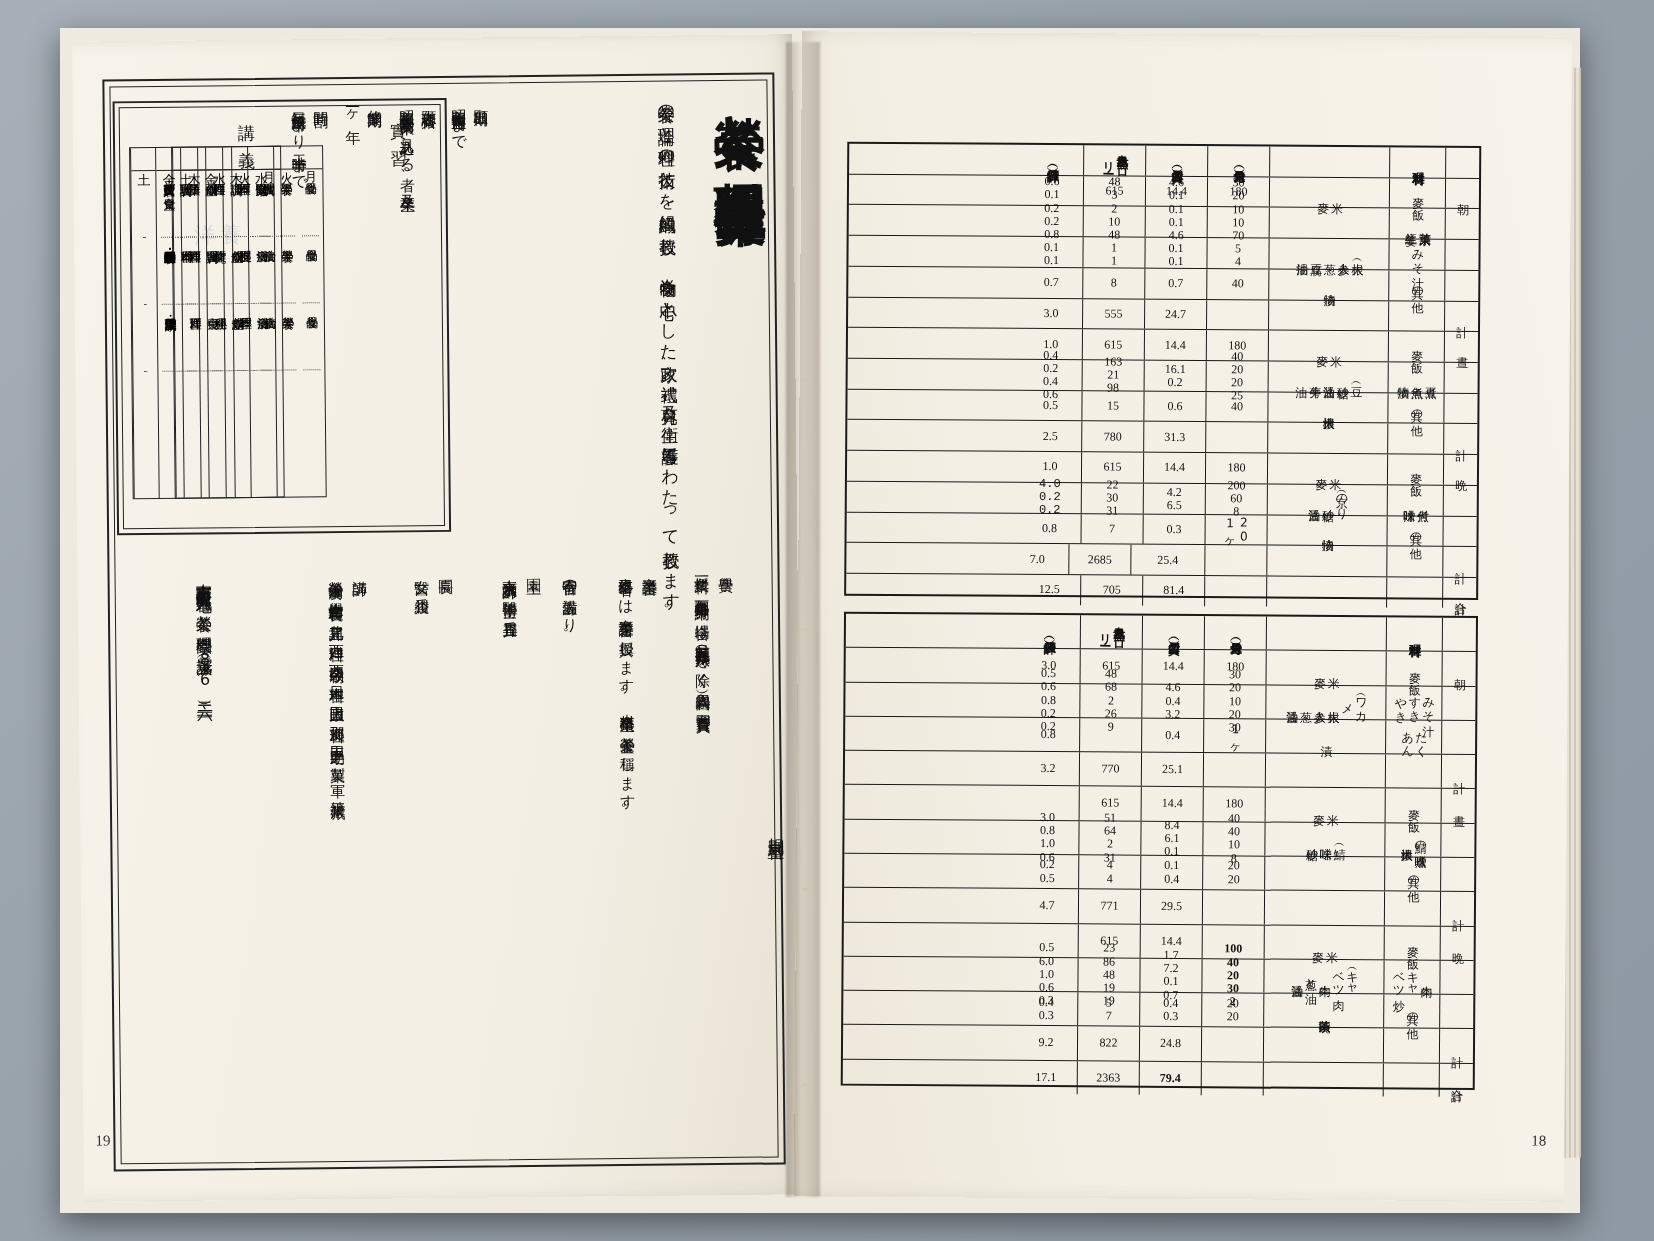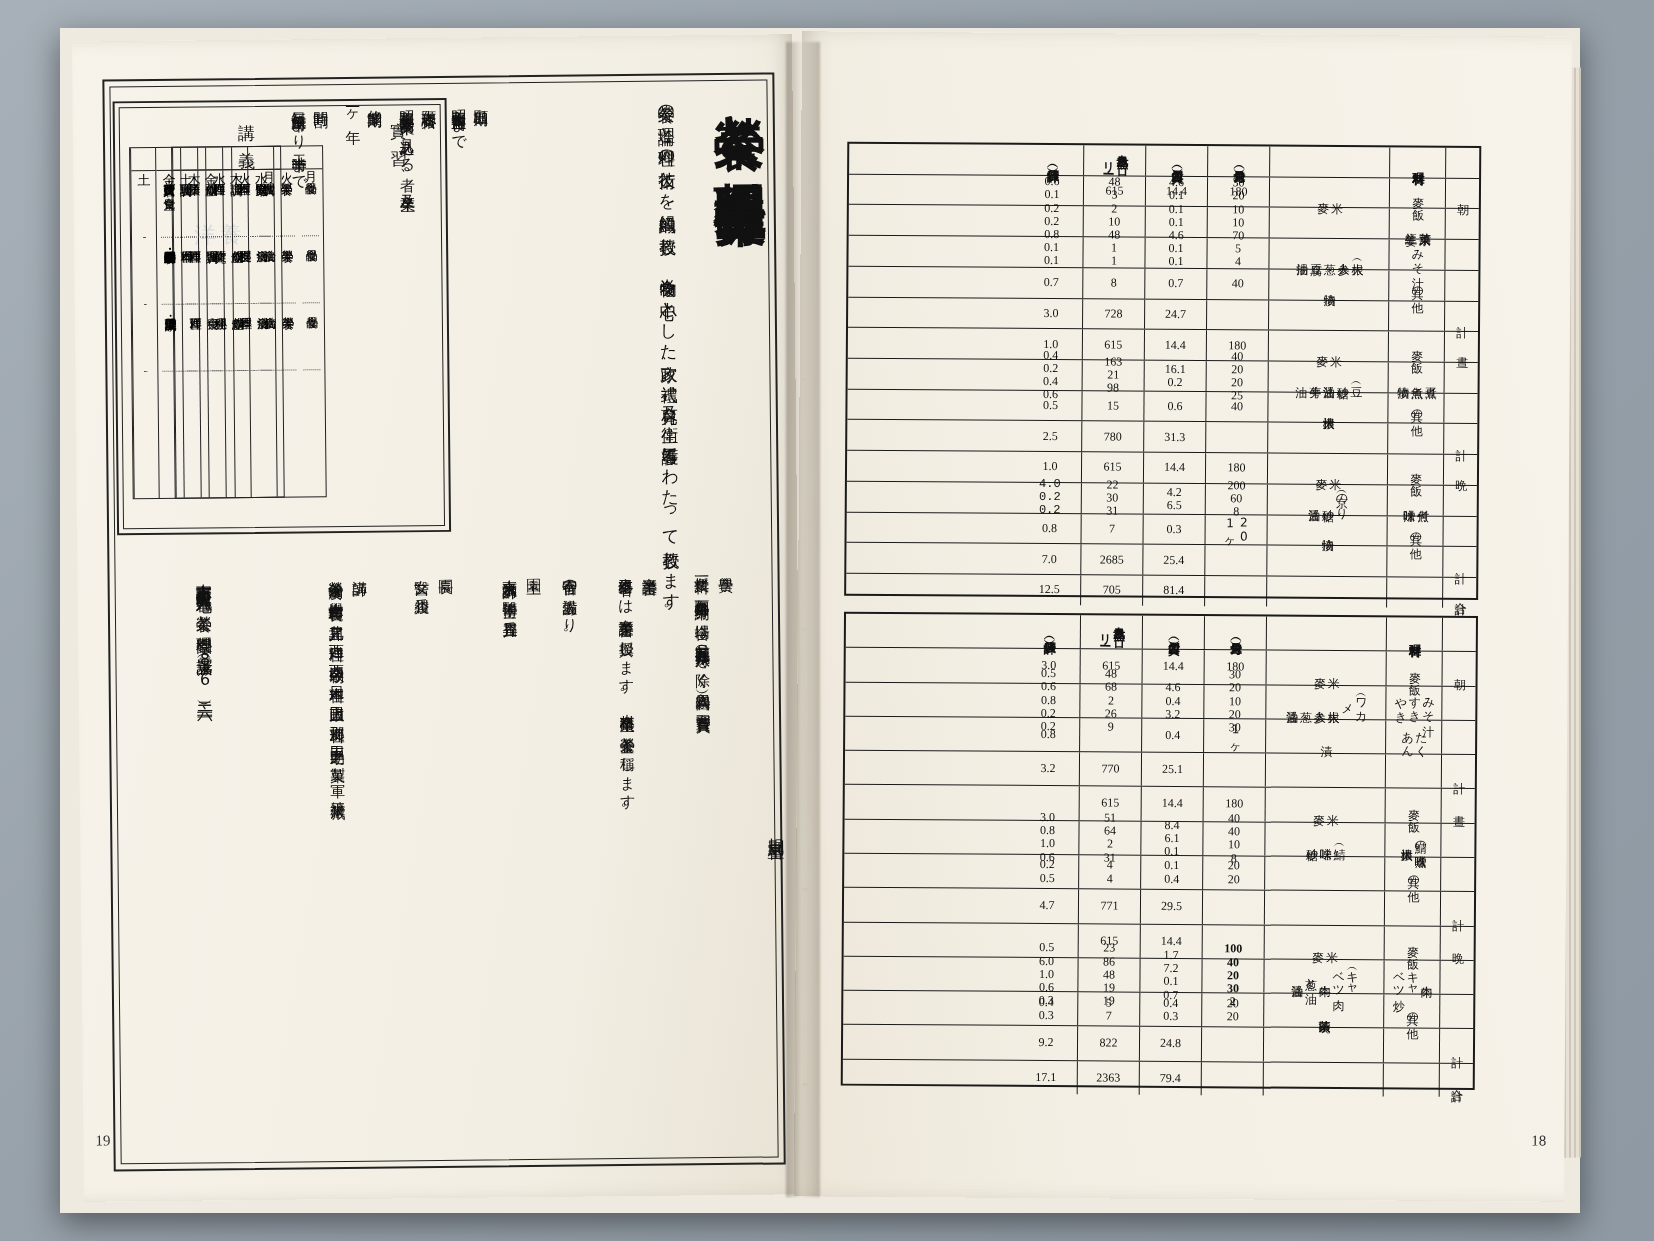--- a/index.html
+++ b/index.html
@@ -409,21 +409,21 @@
             <div class="cell" style="width: 120px;">
               <span class="cv" style="white-space: pre-line;"></span>
             </div>
             <div class="cell" style="width: 62px;">
               <span class="cv" style="white-space: pre-line;"></span>
             </div>
             <div class="cell" style="width: 62px;">
               <span class="num" style="white-space: pre-line; line-height: 1.1;">24.7</span>
             </div>
             <div class="cell" style="width: 62px;">
-              <span class="num" style="white-space: pre-line; line-height: 1.1;">728</span>
+              <span class="num" style="white-space: pre-line; line-height: 1.1;">555</span>
             </div>
             <div class="cell" style="width: 62px;">
               <span class="num" style="white-space: pre-line; line-height: 1.1;">3.0</span>
             </div>
           </div>
           <div class="rrow" style="height: 29.7333px;">
             <div class="cell" style="width: 34px;">
               <span class="cv" style="white-space: pre-line;">晝</span>
             </div>
             <div class="cell" style="width: 56px;">
@@ -617,21 +617,21 @@
             </div>
             <div class="cell" style="width: 56px;">
               <span class="cv" style="white-space: pre-line;"></span>
             </div>
             <div class="cell" style="width: 120px;">
               <span class="cv" style="white-space: pre-line;"></span>
             </div>
             <div class="cell" style="width: 62px;">
               <span class="cv" style="white-space: pre-line;"></span>
             </div>
-            <div class="cell" style="width: 62px;">
+            <div class="cell" style="width: 74px;">
               <span class="num" style="white-space: pre-line; line-height: 1.1;">25.4</span>
             </div>
             <div class="cell" style="width: 62px;">
               <span class="num" style="white-space: pre-line; line-height: 1.1;">2685</span>
             </div>
             <div class="cell" style="width: 62px;">
               <span class="num" style="white-space: pre-line; line-height: 1.1;">7.0</span>
             </div>
           </div>
           <div class="rrow" style="height: 29.7333px;">
@@ -1028,21 +1028,21 @@
             </div>
             <div class="cell" style="width: 56px;">
               <span class="cv" style="white-space: pre-line;"></span>
             </div>
             <div class="cell" style="width: 120px;">
               <span class="cv" style="white-space: pre-line;"></span>
             </div>
             <div class="cell" style="width: 62px;">
               <span class="cv" style="white-space: pre-line;"></span>
             </div>
-            <div class="cell" style="width: 62px;">
+            <div class="cell" style="width: 62px; font-weight: bold;">
               <span class="num" style="white-space: pre-line; line-height: 1.1;">79.4</span>
             </div>
             <div class="cell" style="width: 62px;">
               <span class="num" style="white-space: pre-line; line-height: 1.1;">2363</span>
             </div>
             <div class="cell" style="width: 62px;">
               <span class="num" style="white-space: pre-line; line-height: 1.1;">17.1</span>
             </div>
           </div>
         </div>

